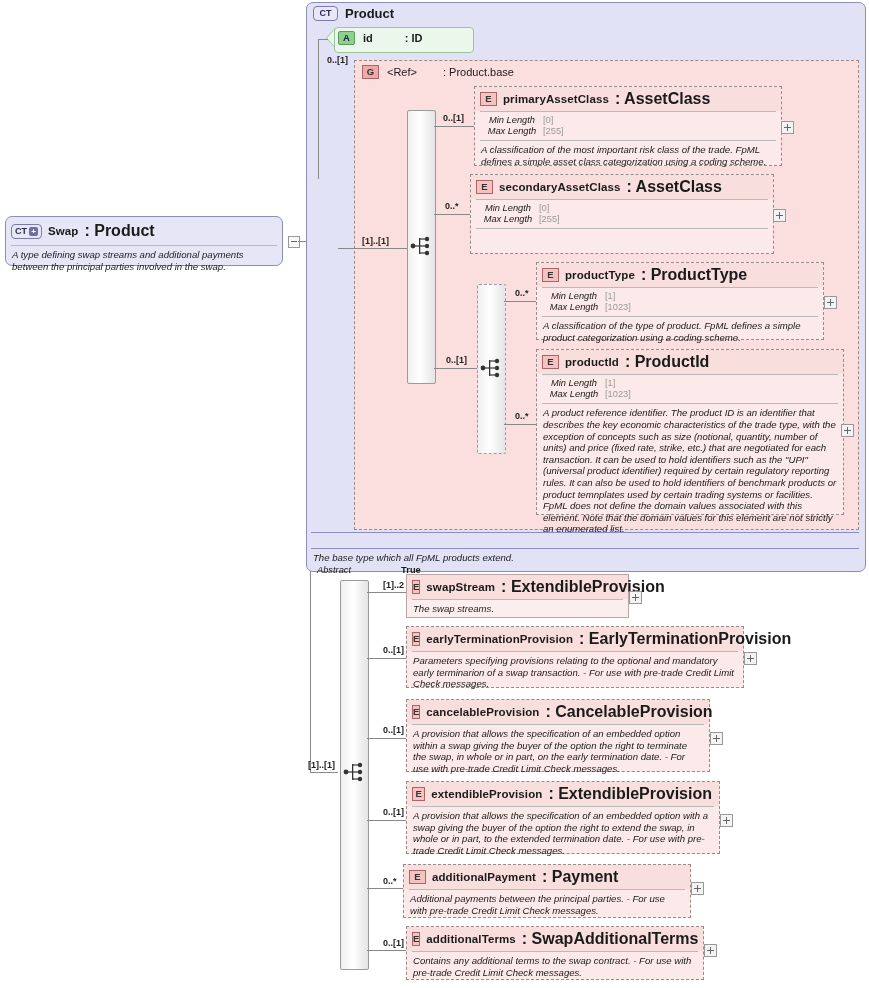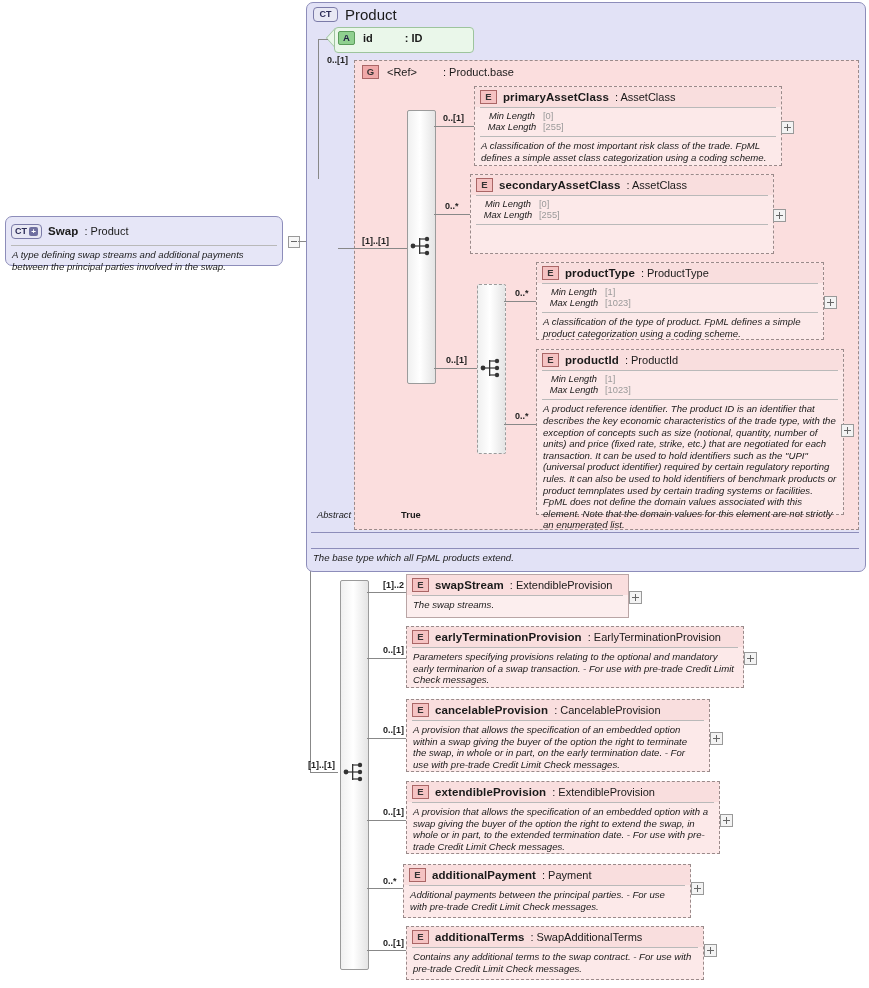--- a/index.html
+++ b/index.html
@@ -7,21 +7,21 @@
     width:869px;height:988px;position:relative;overflow:hidden;
     font-family:"Liberation Sans","DejaVu Sans",sans-serif;
     font-size:11px;color:#1a1a1a;
   }
   .abs{position:absolute;box-sizing:border-box;}
 
   
   .node{position:absolute;box-sizing:border-box;border-radius:6px;}
   .node .hdr{display:flex;align-items:center;gap:6px;padding:3px 7px 3px 5px;}
   .node .hdr .nm{font-weight:bold;font-size:11.5px;letter-spacing:.1px;white-space:nowrap;}
-  .node .hdr .ty{font-weight:normal;font-size:11px;white-space:nowrap;}
+  .node .hdr .ty{font-weight:bold;font-size:16px;white-space:nowrap;}
   .node .doc{font-style:italic;font-size:9.6px;line-height:11.6px;padding:3px 6px 4px 6px;}
   .node .facets{font-size:9.3px;line-height:11.2px;padding:3px 6px 3px 6px;}
   .node .facets .row{display:flex;}
   .node .facets .lbl{font-style:italic;width:62px;text-align:center;}
   .node .facets .val{color:#9a9a9a;}
   .sep{height:1px;background:#b9b9b9;margin:0 5px;}
 
   
   .badge{display:inline-flex;align-items:center;justify-content:center;
     font-weight:bold;font-size:9.5px;line-height:1;box-sizing:border-box;}
@@ -103,21 +103,21 @@
 <div class="ln lnv" style="left:310px;top:116px;height:656px;"></div>
 <div class="ln lnh" style="left:310px;top:116px;width:28px;"></div>
 <div class="ln lnh" style="left:310px;top:772px;width:28px;"></div>
 
 <div class="ctbox" style="position:absolute;left:306px;top:2px;width:558px;height:568px;"></div>
 
 <div class="abs" style="left:313px;top:6px;display:flex;align-items:center;gap:7px;">
   <span class="badge badge-CT2">
       <span>CT</span>
     </span>
-  <span class="nm" style="font-weight:normal;font-size:15px;">Product</span>
+  <span class="nm" style="font-weight:bold;font-size:13px;">Product</span>
 </div>
 
 <div class="abs" style="left:327px;top:27px;width:145px;height:24px;">
   <div class="anub-b" style="left:-1px;top:1px;"></div>
   <div class="anub" style="left:0px;top:2px;"></div>
   <div class="abox" style="position:absolute;left:7px;top:0px;width:138px;height:24px;"></div>
   <div class="abs" style="left:11px;top:4px;display:flex;align-items:center;gap:8px;">
     <span class="badge badge-A">
         <span>A</span>
       </span>
@@ -266,21 +266,21 @@
       </div>
   </div>
   <div class="sep"></div>
   <div class="doc">A product reference identifier. The product ID is an identifier that describes the key economic characteristics of the trade type, with the exception of concepts such as size (notional, quantity, number of units) and price (fixed rate, strike, etc.) that are negotiated for each transaction. It can be used to hold identifiers such as the "UPI" (universal product identifier) required by certain regulatory reporting rules. It can also be used to hold identifiers of benchmark products or product temnplates used by certain trading systems or facilities. FpML does not define the domain values associated with this element. Note that the domain values for this element are not strictly an enumerated list.</div>
 </div>
 <div class="ln lnh" style="left:504px;top:424px;width:32px;"></div>
 <div class="card" style="left:515px;top:411px;">0..*</div>
 <div class="exp" style="left:841px;top:424px;"></div>
 
 <div class="abs" style="left:311px;top:532px;width:548px;height:1px;background:#8d8dba;"></div>
-<div class="abs abstractrow" style="left:311px;top:508px;width:548px;">
+<div class="abs abstractrow" style="left:311px;top:563px;width:548px;">
   <span class="k">Abstract</span>
   <span class="v">True</span>
 </div>
 <div class="abs" style="left:311px;top:548px;width:548px;height:1px;background:#8d8dba;"></div>
 <div class="abs" style="left:313px;top:552px;width:546px;font-style:italic;font-size:9.6px;">The base type which all FpML products extend.</div>
 
 <div class="seqbar" style="left:340px;top:580px;width:27px;height:388px;"></div>
 <svg class="abs" style="left:343px;top:758px;" width="22" height="28" viewBox="0 0 22 28">
   <circle cx="3" cy="14" r="2.4" fill="#333"></circle>
   <line x1="5" y1="14" x2="9" y2="14" stroke="#333" stroke-width="1.2"></line>

